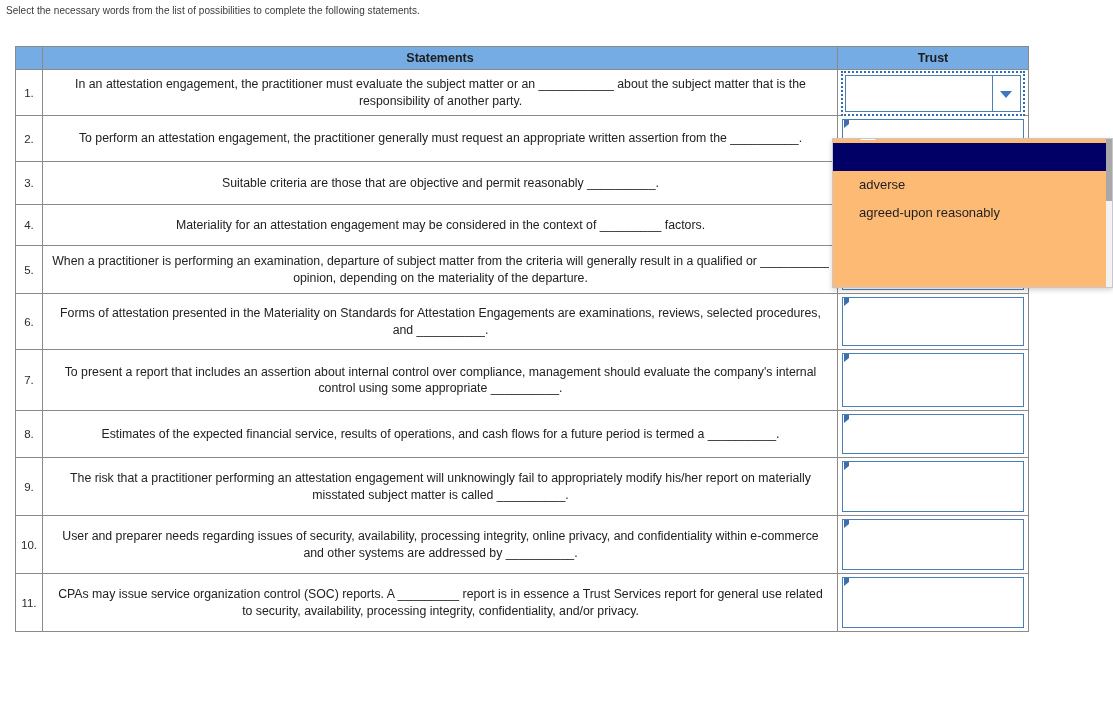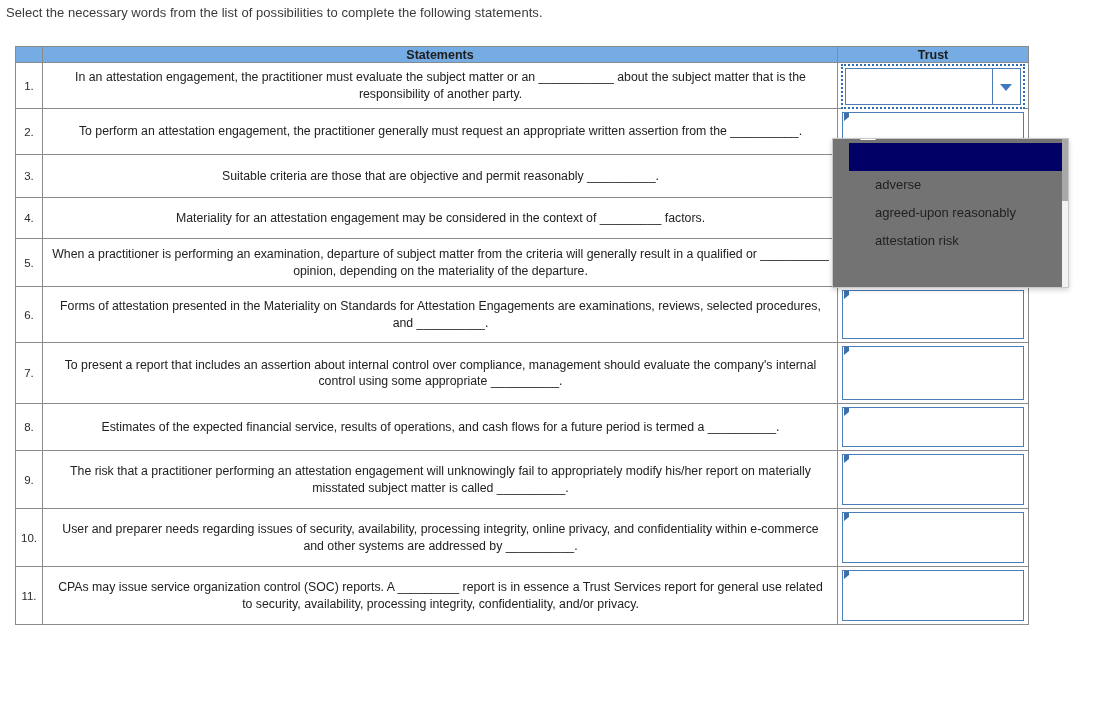--- a/index.html
+++ b/index.html
@@ -13,21 +13,21 @@
   #page {
     position: relative;
     width: 1113px; height: 720px;
     background: #ffffff;
   }
 
   
   #instruction {
     position: absolute;
     left: 6px; top: 5px;
-    font-size: 13px;
+    font-size: 10px;
     color: #3a3a3a;
     letter-spacing: 0.05px;
     white-space: nowrap;
   }
 
   
   #table-wrap {
     position: absolute;
     left: 15px; top: 46px;
     width: 1013px;
@@ -38,21 +38,21 @@
     width: 1013px;
     border: 1px solid #8a8a8a;
   }
   table.qtable col.c-num   { width: 27px; }
   table.qtable col.c-stmt  { width: 795px; }
   table.qtable col.c-ans   { width: 191px; }
 
   th.hdr {
     background: #75ACE3;
     border: 1px solid #8a8a8a;
-    height: 16px;
+    height: 23px;
     font-size: 12.5px;
     font-weight: bold;
     color: #1d1d1d;
     text-align: center;
     padding: 0;
   }
   th.hdr.blank { background: #75ACE3; }
 
   td.numcell {
     border: 1px solid #8a8a8a;
@@ -129,27 +129,26 @@
     width: 0; height: 0;
     border-left: 6px solid transparent;
     border-right: 6px solid transparent;
     border-top: 7px solid #3E79BE;
   }
 
   
   #dropdown {
     position: absolute;
     left: 832px; top: 138px;
-    width: 237px;
+    width: 281px;
     height: 150px;
-    background: #737373;
+    background: #fdba74;
     border: 1px solid #c8c8c8;
     box-shadow: 0 2px 5px rgba(0,0,0,0.18);
     overflow: hidden;
-    padding-left: 16px;
   }
   #dropdown .notch {
     position: absolute;
     left: 27px; top: -7px;
     width: 16px; height: 8px;
     background: #ffffff;
     border-left: 1px solid #c8c8c8;
     border-right: 1px solid #c8c8c8;
     clip-path: polygon(50% 0%, 100% 100%, 0% 100%);
   }
@@ -333,20 +332,19 @@
       </tbody>
     </table>
   </div>
 
   <div id="dropdown">
     <div class="notch"></div>
     <ul>
       <li class="selected"></li>
       <li>adverse</li>
       <li>agreed-upon reasonably</li>
-      <li>attestation risk</li>
     </ul>
     <div id="dd-scroll-track">
       <div id="dd-scroll-thumb"></div>
     </div>
   </div>
 
 </div>
 
 </body></html>

